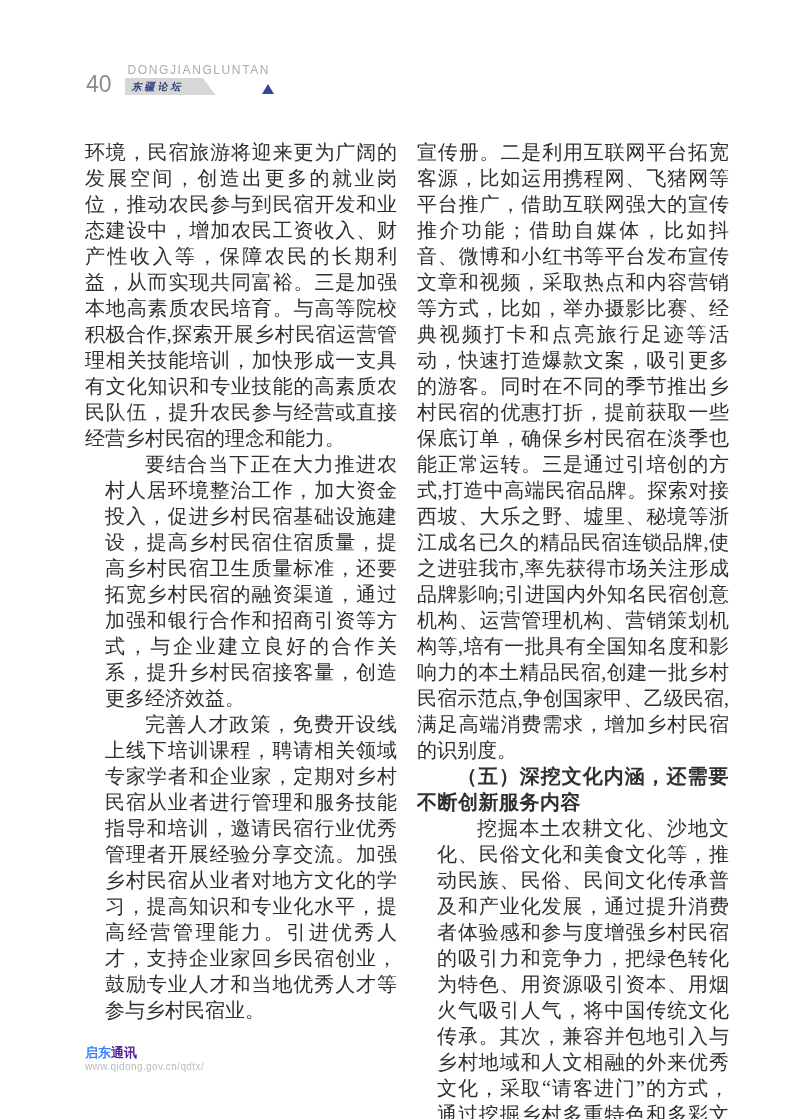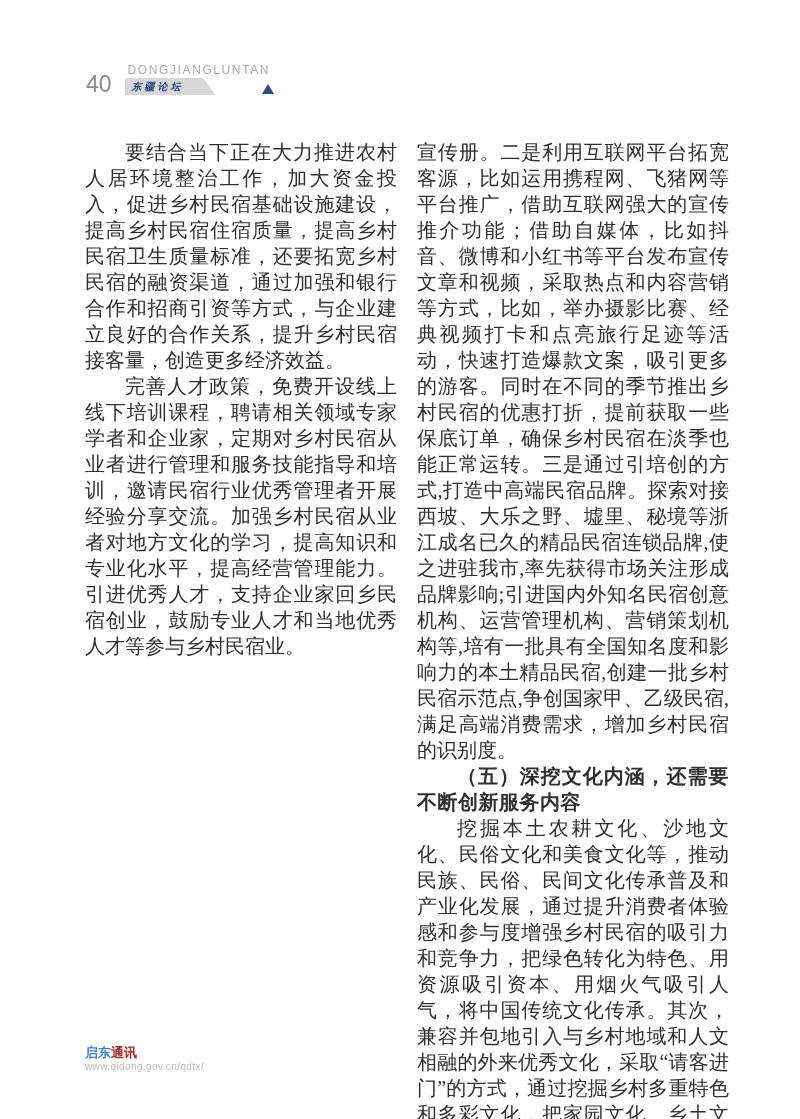--- a/index.html
+++ b/index.html
@@ -34,45 +34,46 @@
     border-bottom:10px solid #31479b;
   }
   
   .columns{
     position:absolute;top:139px;left:85px;width:644px;
     display:flex;gap:20px;color:#2f2f2f;
   }
   .col{width:312px;font-size:20px;line-height:26px;text-align:justify;}
   .block{margin:0;}
   .para{text-indent:0;}
-  .para.indented{text-indent:2em;}
+  .para.indented{text-indent:2em;margin-left:20px;}
   .heading{font-weight:bold;text-indent:2em;letter-spacing:0.5px;}
   
   .footer{position:absolute;left:85px;top:1046px;font-family:"Liberation Sans","DejaVu Sans",sans-serif;}
   .footer-brand{font-size:13px;line-height:1.1;}
   .footer-brand .strong{color:#3b82f6;font-weight:bold;}
-  .footer-brand .light{color:#b91c1c;font-weight:bold;}
+  .footer-brand .light{color:#4c1d95;font-weight:bold;}
   .footer-url{font-size:10px;color:#bcbcbc;letter-spacing:0.4px;line-height:1.3;}
 </style>
 </head>
 <body>
 
 <div class="header">
   <div class="page-num">40</div>
   <div class="masthead">
     <div class="masthead-roman">DONGJIANGLUNTAN</div>
     <div class="masthead-box">
       <span class="masthead-title">东疆论坛</span>
     </div>
     <div class="masthead-tri"></div>
   </div>
 </div>
 
 <div class="columns">
   <div class="col">
+      <div class="block para">环境，民宿旅游将迎来更为广阔的发展空间，创造出更多的就业岗位，推动农民参与到民宿开发和业态建设中，增加农民工资收入、财产性收入等，保障农民的长期利益，从而实现共同富裕。三是加强本地高素质农民培育。与高等院校积极合作,探索开展乡村民宿运营管理相关技能培训，加快形成一支具有文化知识和专业技能的高素质农民队伍，提升农民参与经营或直接经营乡村民宿的理念和能力。</div>
       <div class="block para indented">要结合当下正在大力推进农村人居环境整治工作，加大资金投入，促进乡村民宿基础设施建设，提高乡村民宿住宿质量，提高乡村民宿卫生质量标准，还要拓宽乡村民宿的融资渠道，通过加强和银行合作和招商引资等方式，与企业建立良好的合作关系，提升乡村民宿接客量，创造更多经济效益。</div>
       <div class="block para indented">完善人才政策，免费开设线上线下培训课程，聘请相关领域专家学者和企业家，定期对乡村民宿从业者进行管理和服务技能指导和培训，邀请民宿行业优秀管理者开展经验分享交流。加强乡村民宿从业者对地方文化的学习，提高知识和专业化水平，提高经营管理能力。引进优秀人才，支持企业家回乡民宿创业，鼓励专业人才和当地优秀人才等参与乡村民宿业。</div>
     </div>
   <div class="col">
       <div class="block para">宣传册。二是利用互联网平台拓宽客源，比如运用携程网、飞猪网等平台推广，借助互联网强大的宣传推介功能；借助自媒体，比如抖音、微博和小红书等平台发布宣传文章和视频，采取热点和内容营销等方式，比如，举办摄影比赛、经典视频打卡和点亮旅行足迹等活动，快速打造爆款文案，吸引更多的游客。同时在不同的季节推出乡村民宿的优惠打折，提前获取一些保底订单，确保乡村民宿在淡季也能正常运转。三是通过引培创的方式,打造中高端民宿品牌。探索对接西坡、大乐之野、墟里、秘境等浙江成名已久的精品民宿连锁品牌,使之进驻我市,率先获得市场关注形成品牌影响;引进国内外知名民宿创意机构、运营管理机构、营销策划机构等,培有一批具有全国知名度和影响力的本土精品民宿,创建一批乡村民宿示范点,争创国家甲、乙级民宿,满足高端消费需求，增加乡村民宿的识别度。</div>
       <div class="block heading">（五）深挖文化内涵，还需要不断创新服务内容</div>
       <div class="block para indented">挖掘本土农耕文化、沙地文化、民俗文化和美食文化等，推动民族、民俗、民间文化传承普及和产业化发展，通过提升消费者体验感和参与度增强乡村民宿的吸引力和竞争力，把绿色转化为特色、用资源吸引资本、用烟火气吸引人气，将中国传统文化传承。其次，兼容并包地引入与乡村地域和人文相融的外来优秀文化，采取“请客进门”的方式，通过挖掘乡村多重特色和多彩文化，把家园文化、乡土文化、非遗文化和人文情怀植根于乡村民宿旅游中，提高我市乡村民宿的辨识度。最后，主人文化是乡村民宿发展机具特色的组成部分，主人文化主要表现在经营者对游客的服务和人文关怀上，比如提供天气预报提醒和推荐旅游路线和美食等。同时乡村民宿经营者可以和游客交流互动、分享趣事，讲述地方文化故事和亲身经历，拉近和游客的距离，和游客一起制作当地美食、体验当地生产生活，让游客的乡村民宿生活充满人情味，提高游客的认同感和归属感。</div>
     </div>
 </div>
 

